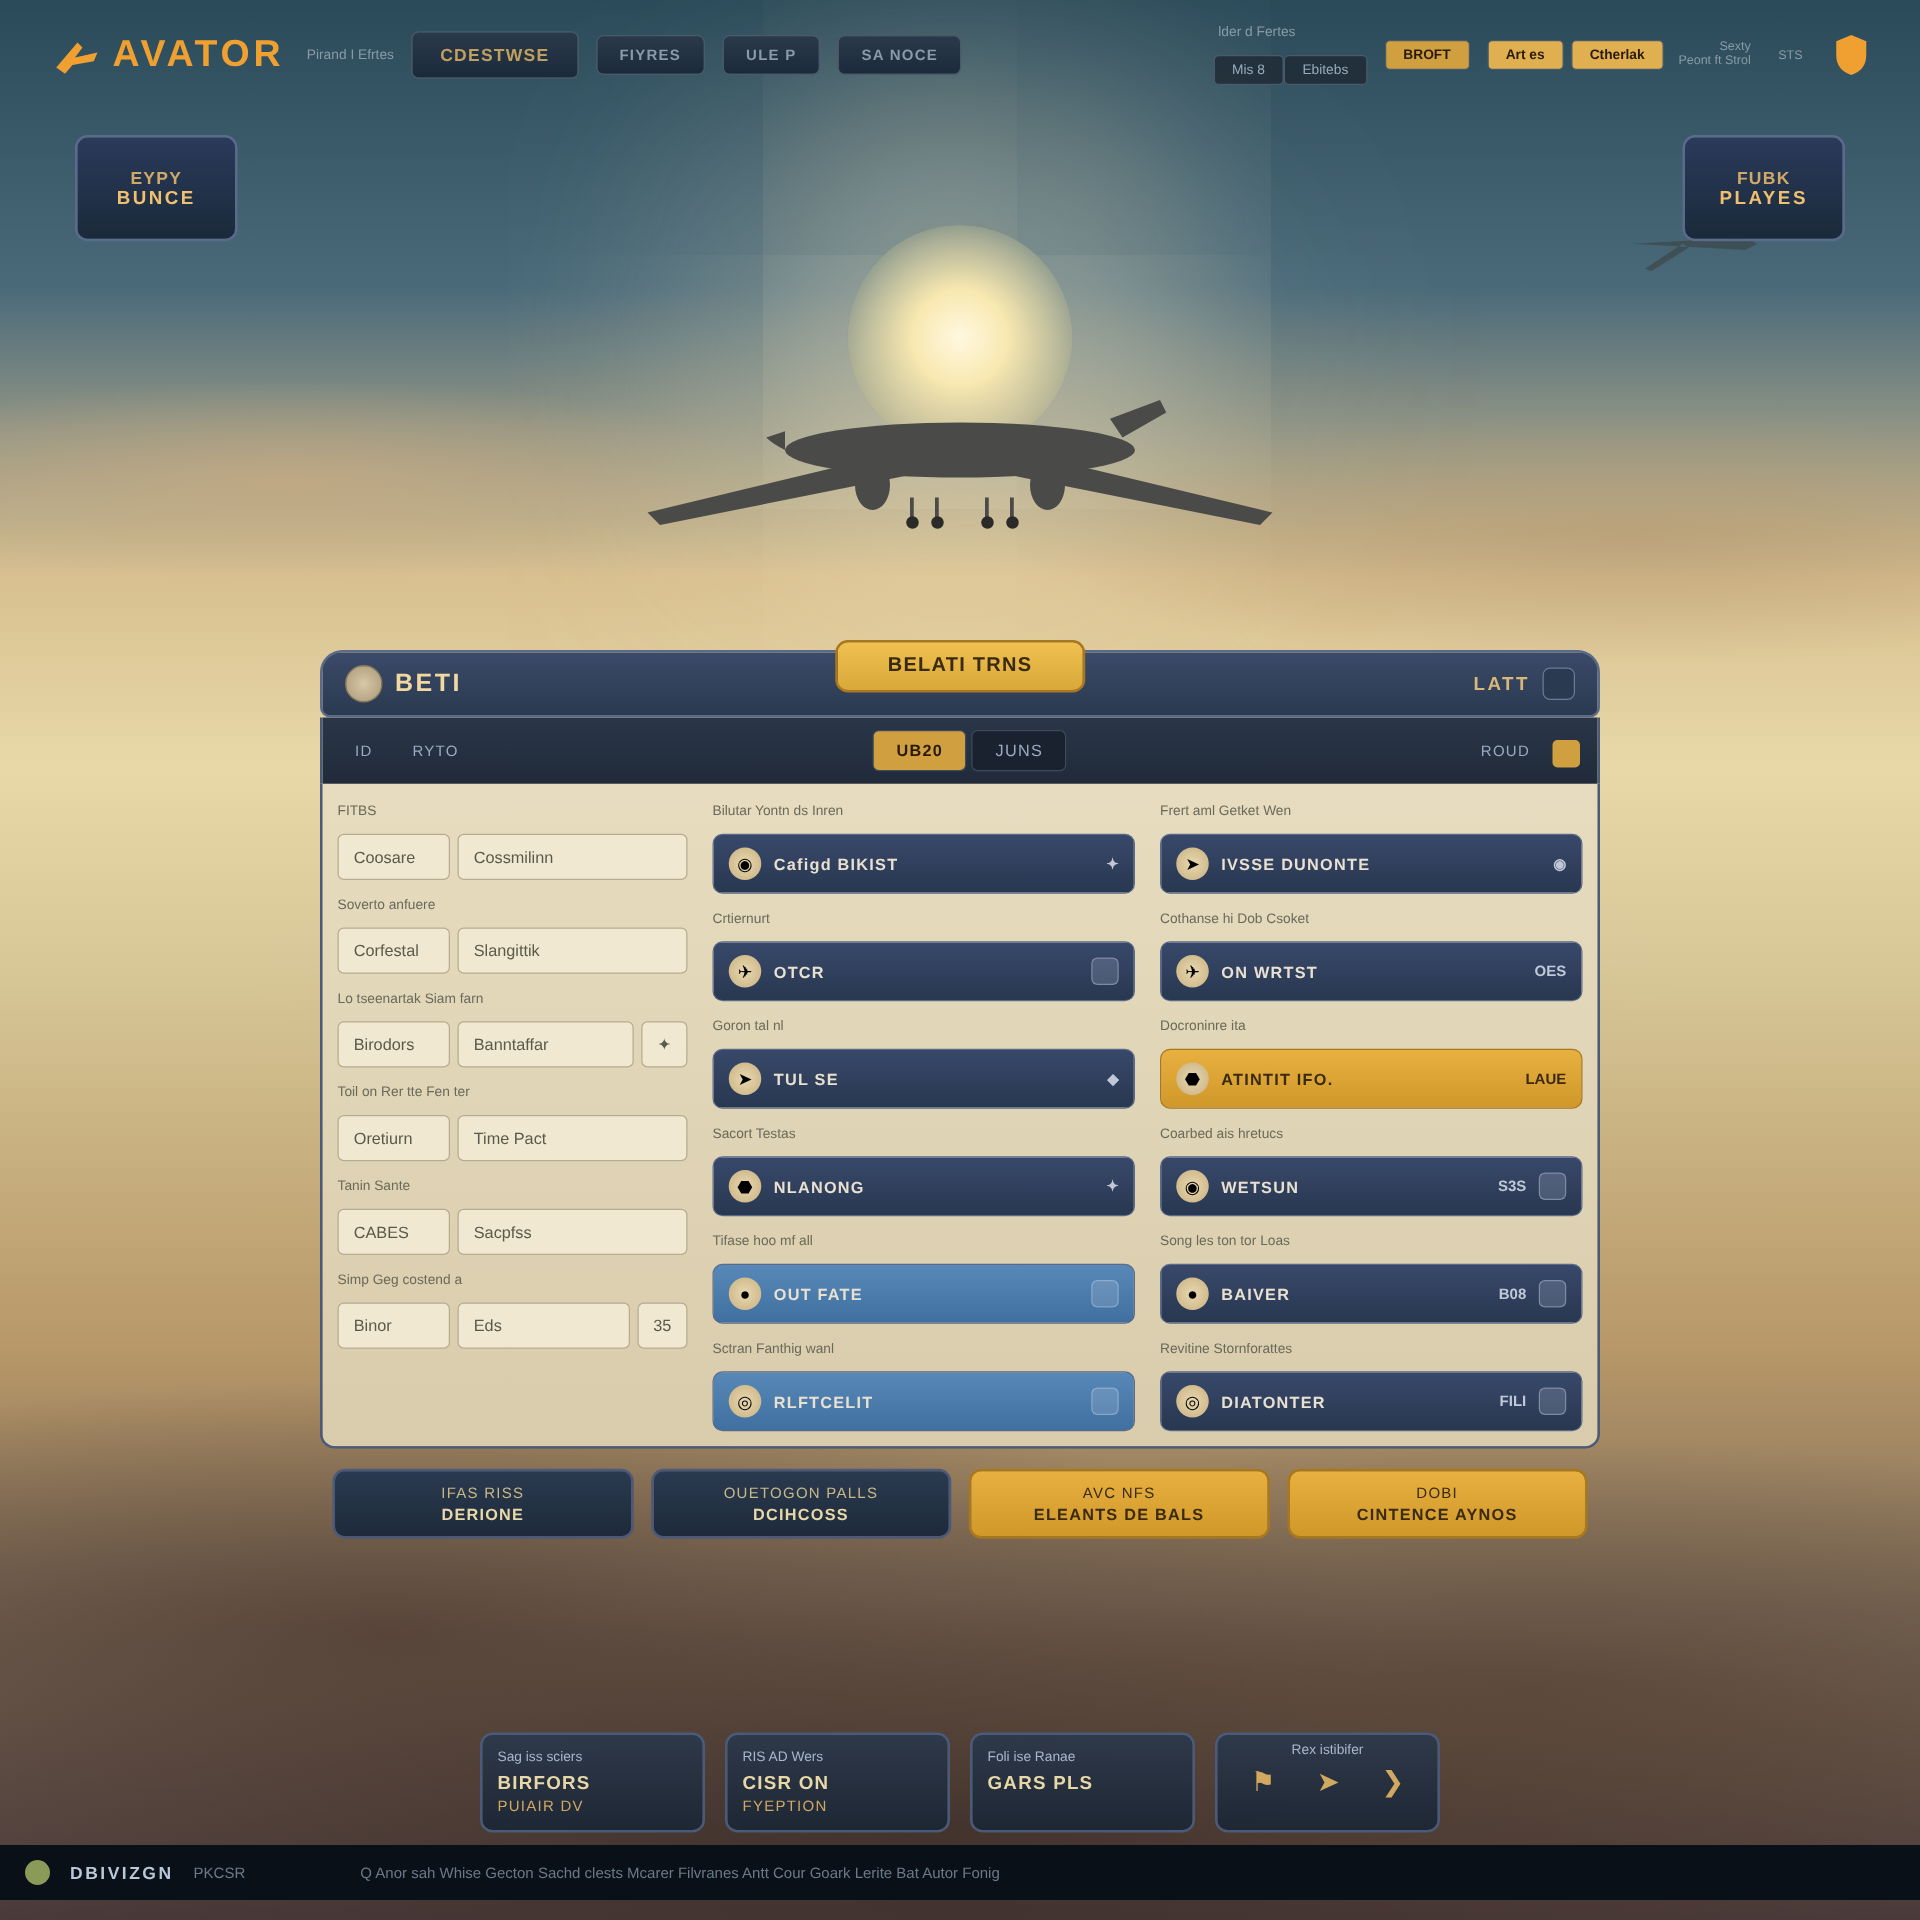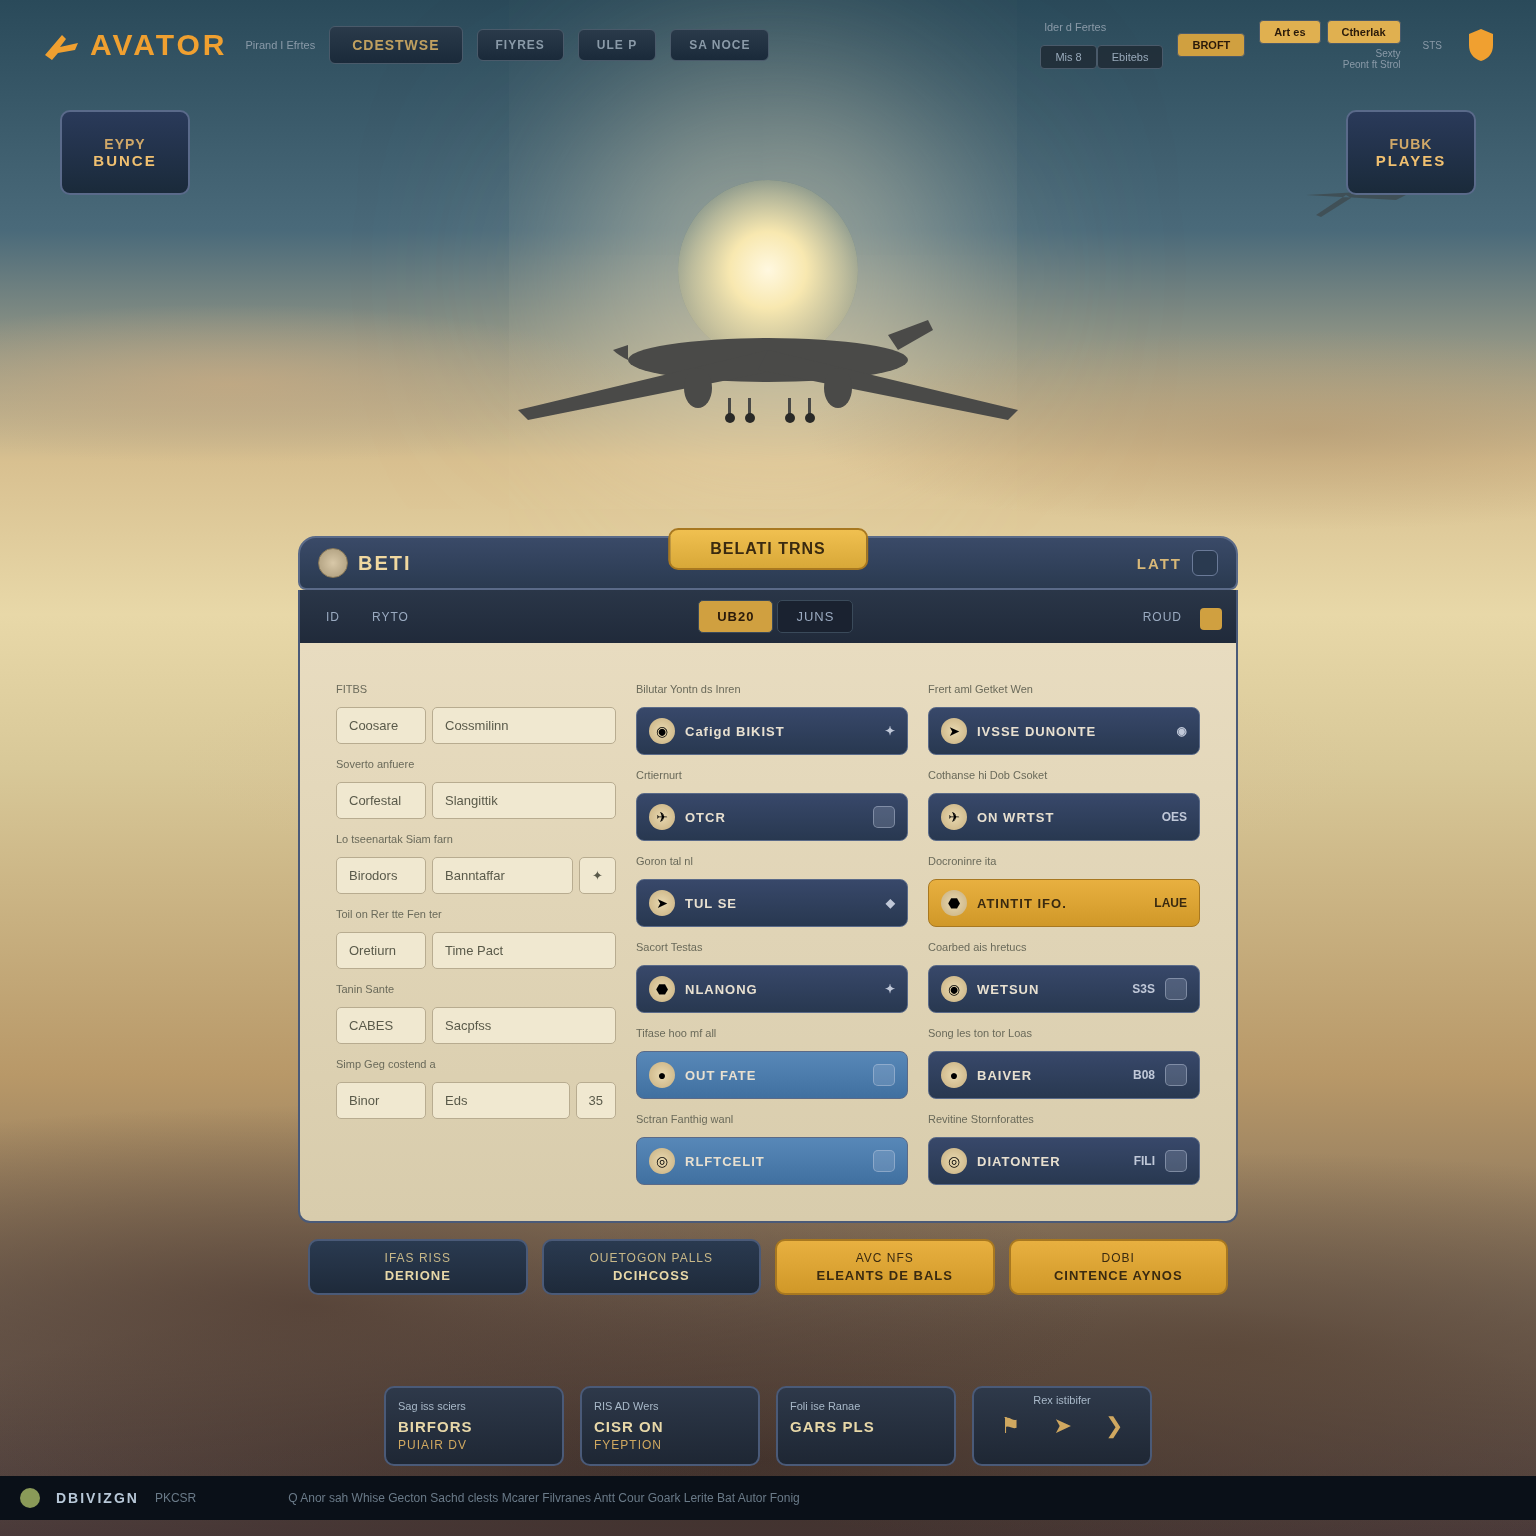--- a/index.html
+++ b/index.html
@@ -29,40 +29,40 @@
 .top-pill.gold{background:#d0a040;color:#2a1a0a;font-weight:bold}
 .top-pill.gold2{background:#e0b050;color:#2a1a0a;font-weight:bold}
 .top-meta{color:#8a9aa8;font-size:10px;text-align:right;margin-left:8px}
 .shield{width:30px;height:36px;color:#f0a030;margin-left:10px}
 
 .hero-row{position:relative;z-index:10;display:flex;justify-content:space-between;padding:20px 60px}
 .hero-btn{background:linear-gradient(180deg,#2a3a5a,#1a2a3a);border:2px solid #5a6a8a;border-radius:10px;padding:24px 20px;min-width:130px;text-align:center;cursor:pointer}
 .hero-btn .l1{color:#d0a868;font-size:14px;font-weight:bold;letter-spacing:1px}
 .hero-btn .l2{color:#f0c070;font-size:15px;font-weight:bold;letter-spacing:2px}
 
-.panel{position:absolute;z-index:20;top:536px;left:50%;transform:translateX(-50%);width:940px}
+.panel{position:absolute;z-index:20;top:520px;left:50%;transform:translateX(-50%);width:1024px}
 .panel-top{position:relative;height:54px;display:flex;align-items:center;justify-content:space-between;padding:0 18px;background:linear-gradient(180deg,#3a4a68,#2a3a50);border:2px solid #5a6a88;border-radius:18px 18px 8px 8px}
 .pt-left{display:flex;align-items:center;gap:10px}
 .pt-icon{width:30px;height:30px;background:radial-gradient(circle,#d8c8a8,#a89878);border-radius:50%;border:1px solid #8a7a5a}
 .pt-label{color:#f0d8a0;font-size:20px;font-weight:bold;letter-spacing:2px}
 .pt-center{position:absolute;top:-10px;left:50%;transform:translateX(-50%);background:linear-gradient(180deg,#f0c050,#d8a838);border:2px solid #a87820;border-radius:10px;padding:10px 40px;color:#3a2a10;font-weight:bold;font-size:16px;letter-spacing:1px}
 .pt-right{display:flex;align-items:center;gap:10px;color:#d8b878;font-size:15px;font-weight:bold;letter-spacing:2px}
 .pt-badge{width:26px;height:26px;background:#2a3a50;border:1px solid #6a7a98;border-radius:6px}
 
 .panel-tabs{display:flex;align-items:center;background:linear-gradient(180deg,#2a3648,#202a3a);border-left:2px solid #4a5a78;border-right:2px solid #4a5a78;padding:10px 14px;gap:8px}
 .tab{padding:8px 18px;color:#9aaac0;font-size:13px;cursor:pointer;letter-spacing:1px}
 .tab.small{font-size:12px;padding:6px 12px}
 .tab-mid{display:flex;gap:4px;margin:0 auto}
 .tab-mid .tab{background:#1a2230;border:1px solid #3a4a5a;border-radius:5px}
 .tab-mid .tab.active{background:#d0a040;color:#2a1a0a;font-weight:bold}
 .tspacer{flex:1}
 .tab-end{display:flex;align-items:flex-end;gap:6px}
 .mini-badge{width:22px;height:22px;background:#d0a040;border-radius:4px}
 
-.panel-body{background:linear-gradient(180deg,#e8dcc0,#d8ccac);border:2px solid #4a5a78;border-top:none;border-radius:0 0 12px 12px;padding:36px;display:grid;grid-template-columns:280px 1fr 1fr;gap:20px}
+.panel-body{background:linear-gradient(180deg,#e8dcc0,#d8ccac);border:2px solid #4a5a78;border-top:none;border-radius:0 0 12px 12px;padding:12px;display:grid;grid-template-columns:280px 1fr 1fr;gap:20px}
 .col{display:flex;flex-direction:column;gap:10px}
 .sec-label{color:#6a6a5a;font-size:11px;margin-top:4px;margin-bottom:2px}
 .field-row{display:flex;gap:6px}
 .field{flex:1;background:#f0e8d0;border:1px solid #b8ac90;border-radius:5px;padding:10px 12px;color:#5a5a4a;font-size:13px}
 .field.sm{flex:0 0 90px}
 .blue-row{display:flex;align-items:center;gap:10px;background:linear-gradient(180deg,#38486a,#283850);border:1px solid #5a6a88;border-radius:8px;padding:10px 12px;cursor:pointer}
 .blue-row.lt{background:linear-gradient(180deg,#5888b8,#4070a0)}
 .blue-row.gold{background:linear-gradient(180deg,#e8b040,#d09828);border-color:#a87820}
 .br-icon{width:26px;height:26px;border-radius:50%;background:radial-gradient(circle,#e8d8b0,#c8b080);flex-shrink:0;display:flex;align-items:center;justify-content:center;font-size:14px}
 .br-label{flex:1;color:#e8e0d0;font-size:13px;font-weight:bold;letter-spacing:1px}
@@ -144,21 +144,21 @@
   <button class="nav-btn sub">SA NOCE</button>
   <div class="hspacer"></div>
   <div>
     <div class="header-sub">lder d Fertes</div>
     <div style="display:flex;gap:0;margin-top:12px">
       <div class="top-pill">Mis 8</div>
       <div class="top-pill">Ebitebs</div>
     </div>
   </div>
   <div class="top-pill gold">BROFT</div>
-  <div style="display:flex;flex-direction:column;gap:4px">
+  <div style="display:flex;flex-direction:row;gap:4px">
     <div style="display:flex;gap:6px">
       <div class="top-pill gold2">Art es</div>
       <div class="top-pill gold2">Ctherlak</div>
     </div>
     <div class="top-meta"><span>Sexty</span><br><span>Peont ft Strol</span></div>
   </div>
   <div class="top-meta">STS</div>
   <svg class="shield" viewBox="0 0 30 36">
       <path fill="currentColor" d="M15 2 L27 7 V18 Q27 30 15 34 Q3 30 3 18 V7 Z"></path>
     </svg>

